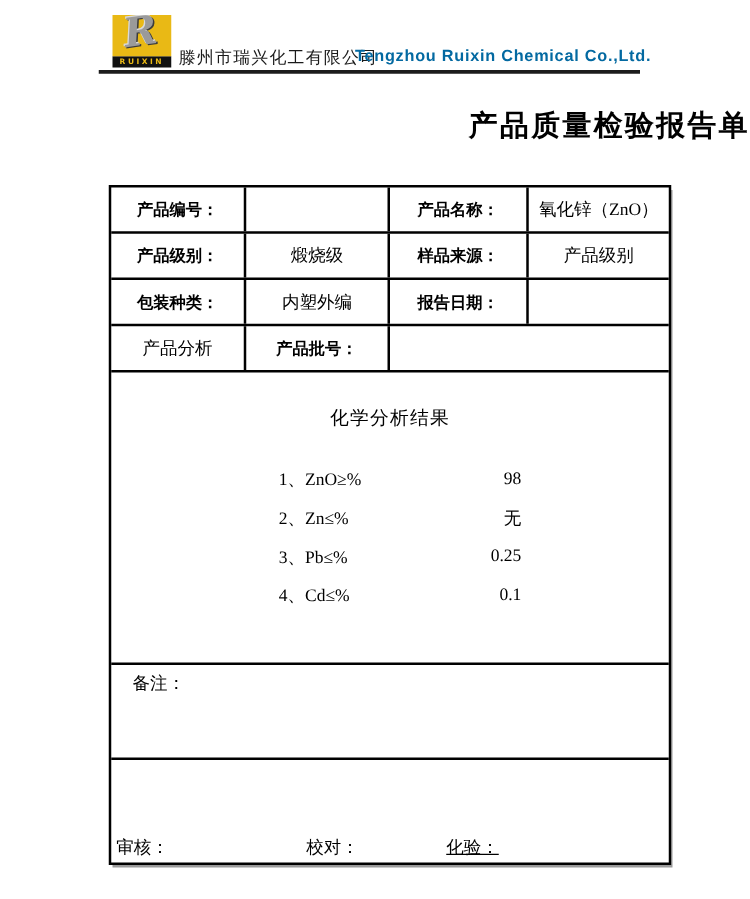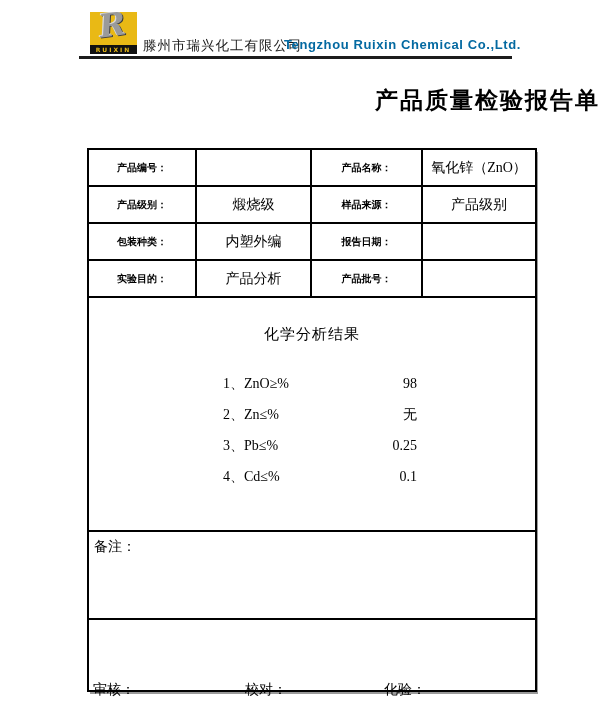--- a/index.html
+++ b/index.html
@@ -55,44 +55,44 @@
   .info-row {
     display:grid; grid-template-columns:108px 115px 111px 1fr;
     height:37px; box-sizing:border-box; border-bottom:2px solid #000;
   }
   .cell {
     display:flex; align-items:center; justify-content:center;
     box-sizing:border-box; overflow:hidden; white-space:nowrap;
   }
   .cell.bordered { border-right:2px solid #000; }
   .cell.lbl {
-    font-family:Liberation Mono, monospace; font-weight:bold; font-size:10px;
+    font-family:Liberation Mono, monospace; font-weight:bold; font-size:13px;
   }
   .cell.val { font-family:"Liberation Serif", serif; font-size:14px; }
 
   .analysis {
     height:234px; box-sizing:border-box; border-bottom:2px solid #000;
   }
   .analysis-title { text-align:center; padding-top:27px; font-size:15px; letter-spacing:1px; }
   .analysis-items { margin:24px 0 0 134px; width:194px;text-align:right; }
   .analysis-item {
     display:flex; justify-content:space-between; align-items:center;
     height:31px; font-size:14px;
   }
 
   .remarks {
-    height:88px; box-sizing:border-box; border-bottom:2px solid #000;
-    padding:6px 0 0 5px; font-size:14px;
+    height:76px; box-sizing:border-box; border-bottom:2px solid #000;
+    padding:6px 0 0 17px; font-size:14px;
   }
 
   .signatures { position:relative; height:84px; font-size:14px;margin-top:28px; }
   .sig { position:absolute; top:50%; transform:translateY(-50%); white-space:nowrap; }
   .sig.s1 { left:4px; }
   .sig.s2 { left:156px; }
-  .sig.s3 { left:295px; }
+  .sig.s3 { left:268px;text-decoration:underline; }
 </style>
 </head>
 <body>
 
 <div class="page">
 
   <div class="logo">
     <div class="logo-yellow">
       <span class="logo-r">R</span>
     </div>
@@ -121,21 +121,20 @@
     </div>
 
     <div class="info-row">
       <div class="cell lbl bordered">包装种类：</div>
       <div class="cell val bordered">内塑外编</div>
       <div class="cell lbl bordered">报告日期：</div>
       <div class="cell val"></div>
     </div>
 
     <div class="info-row">
-      <div class="cell lbl bordered">实验目的：</div>
       <div class="cell val bordered">产品分析</div>
       <div class="cell lbl bordered">产品批号：</div>
       <div class="cell val"></div>
     </div>
 
     <div class="analysis">
       <div class="analysis-title">化学分析结果</div>
       <div class="analysis-items">
         <div class="analysis-item">
           <span>1、ZnO≥%</span>

